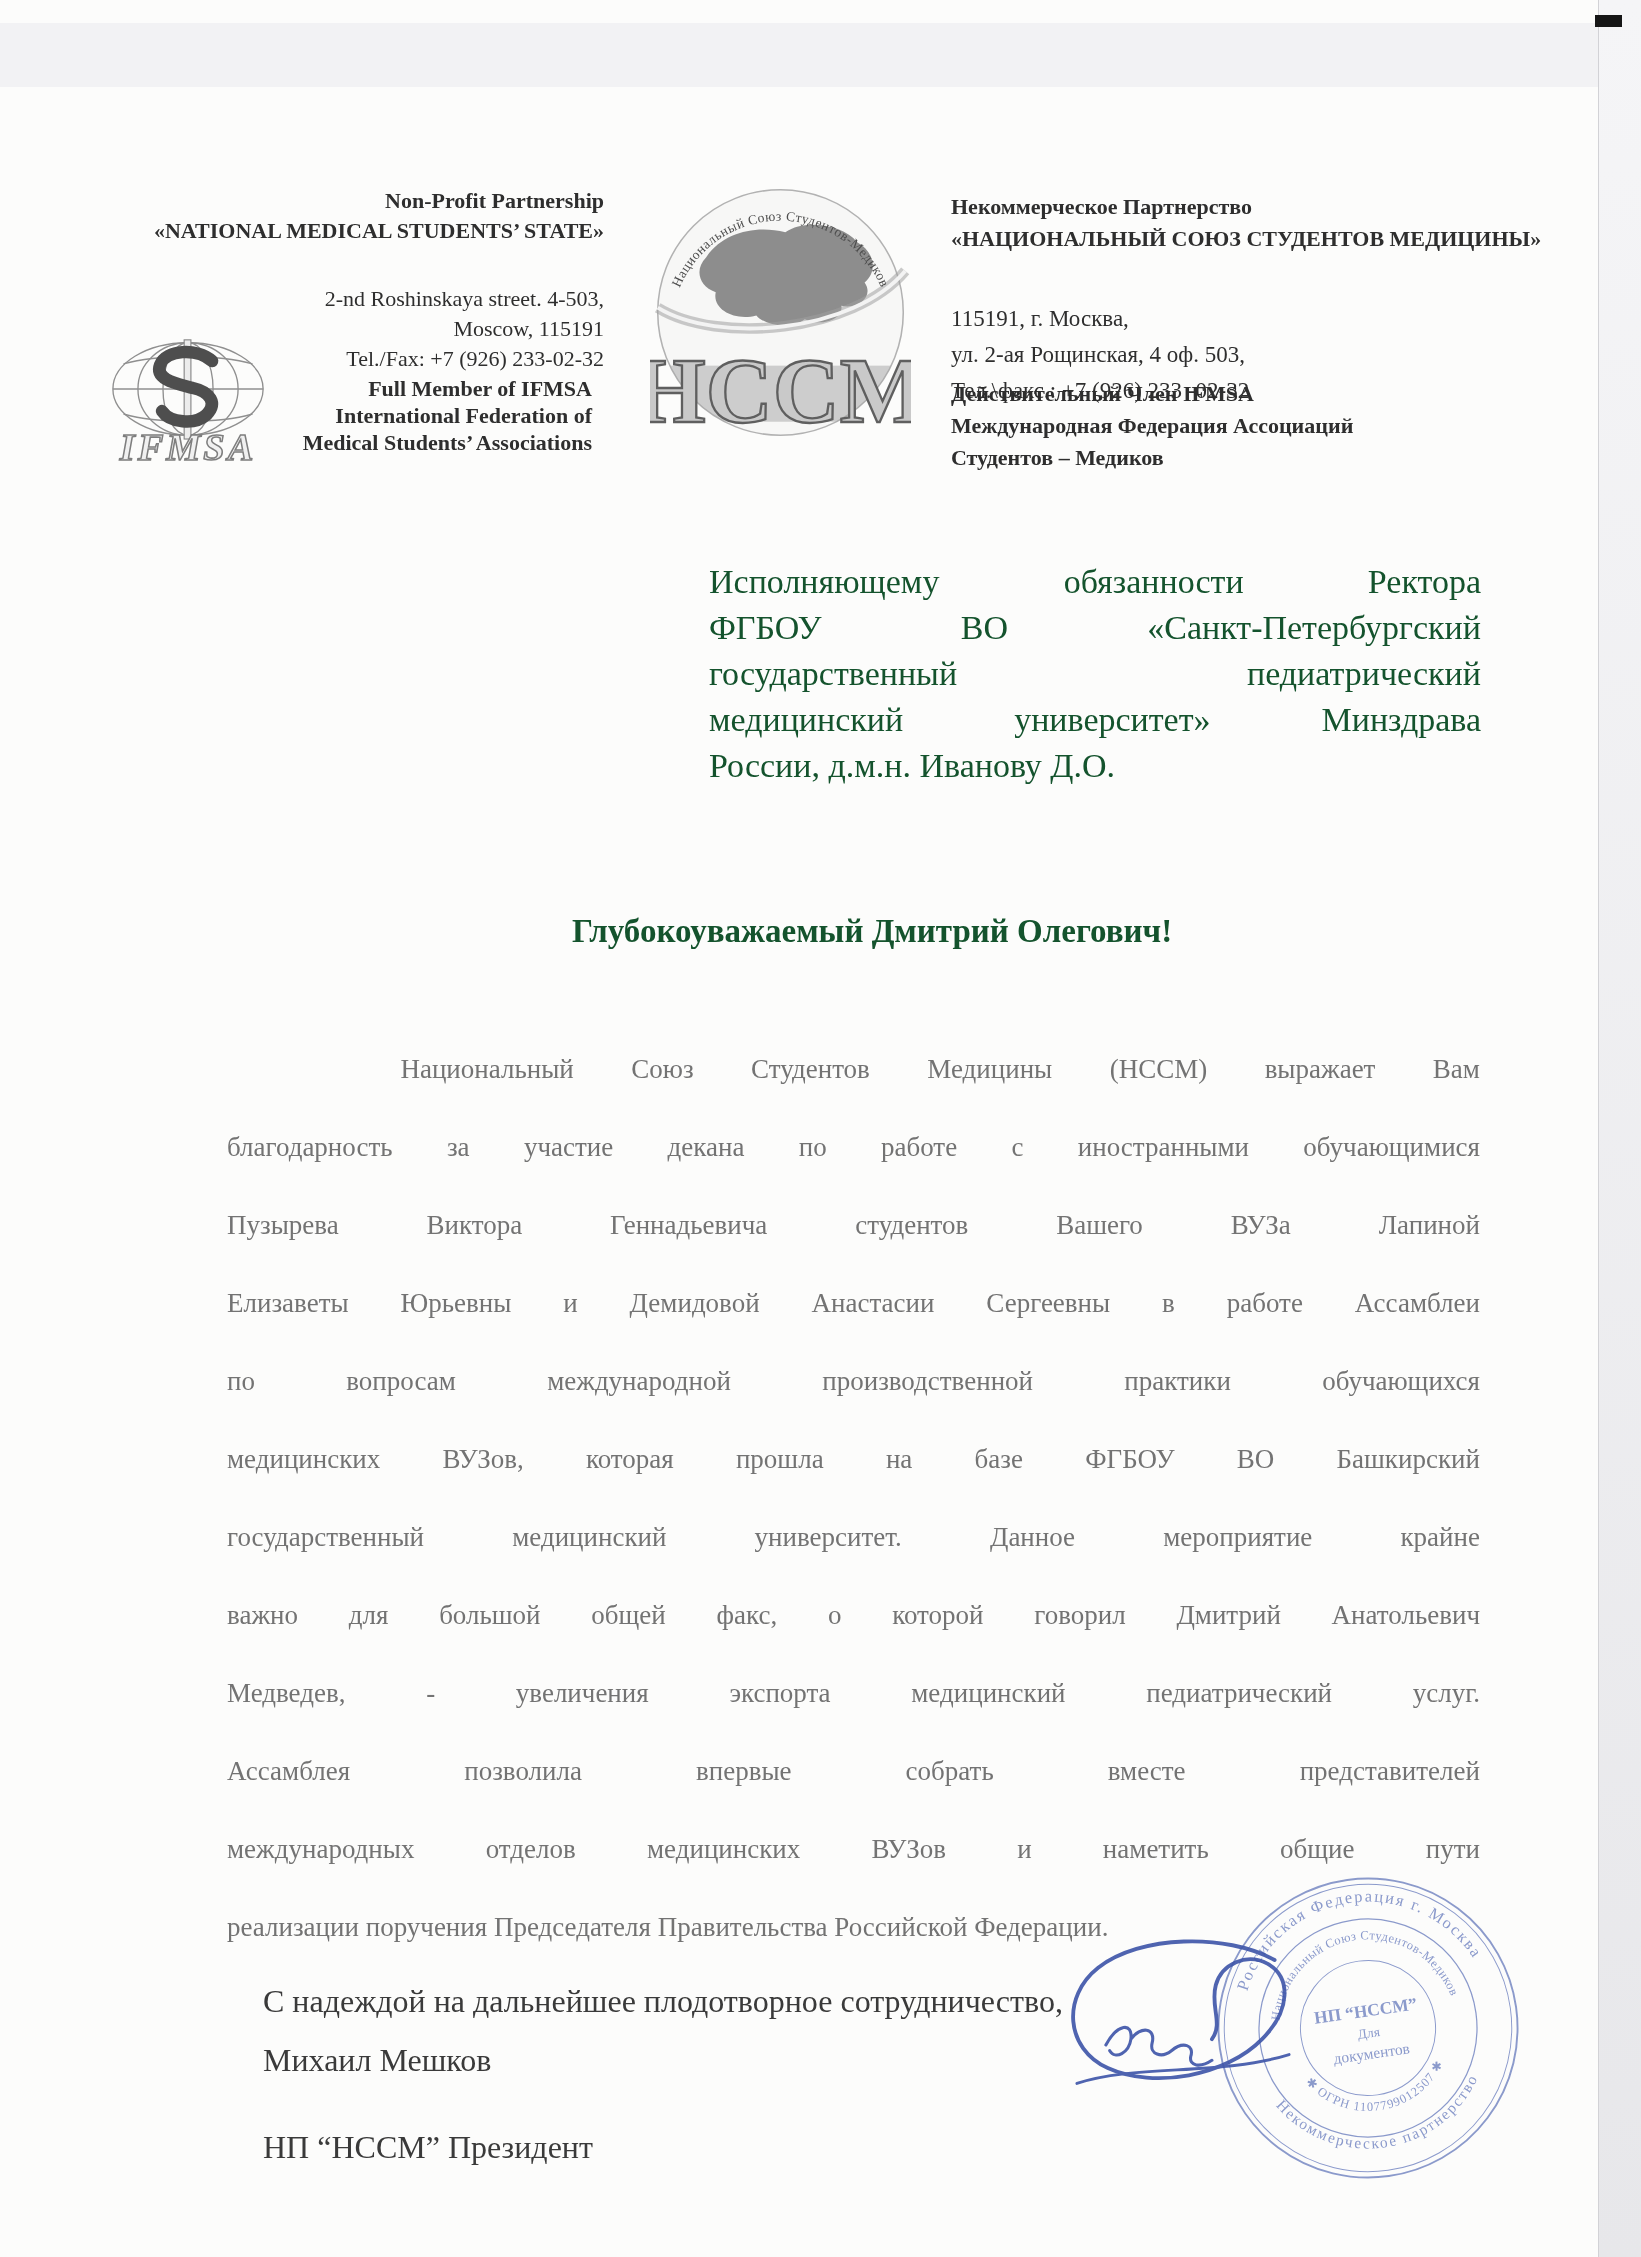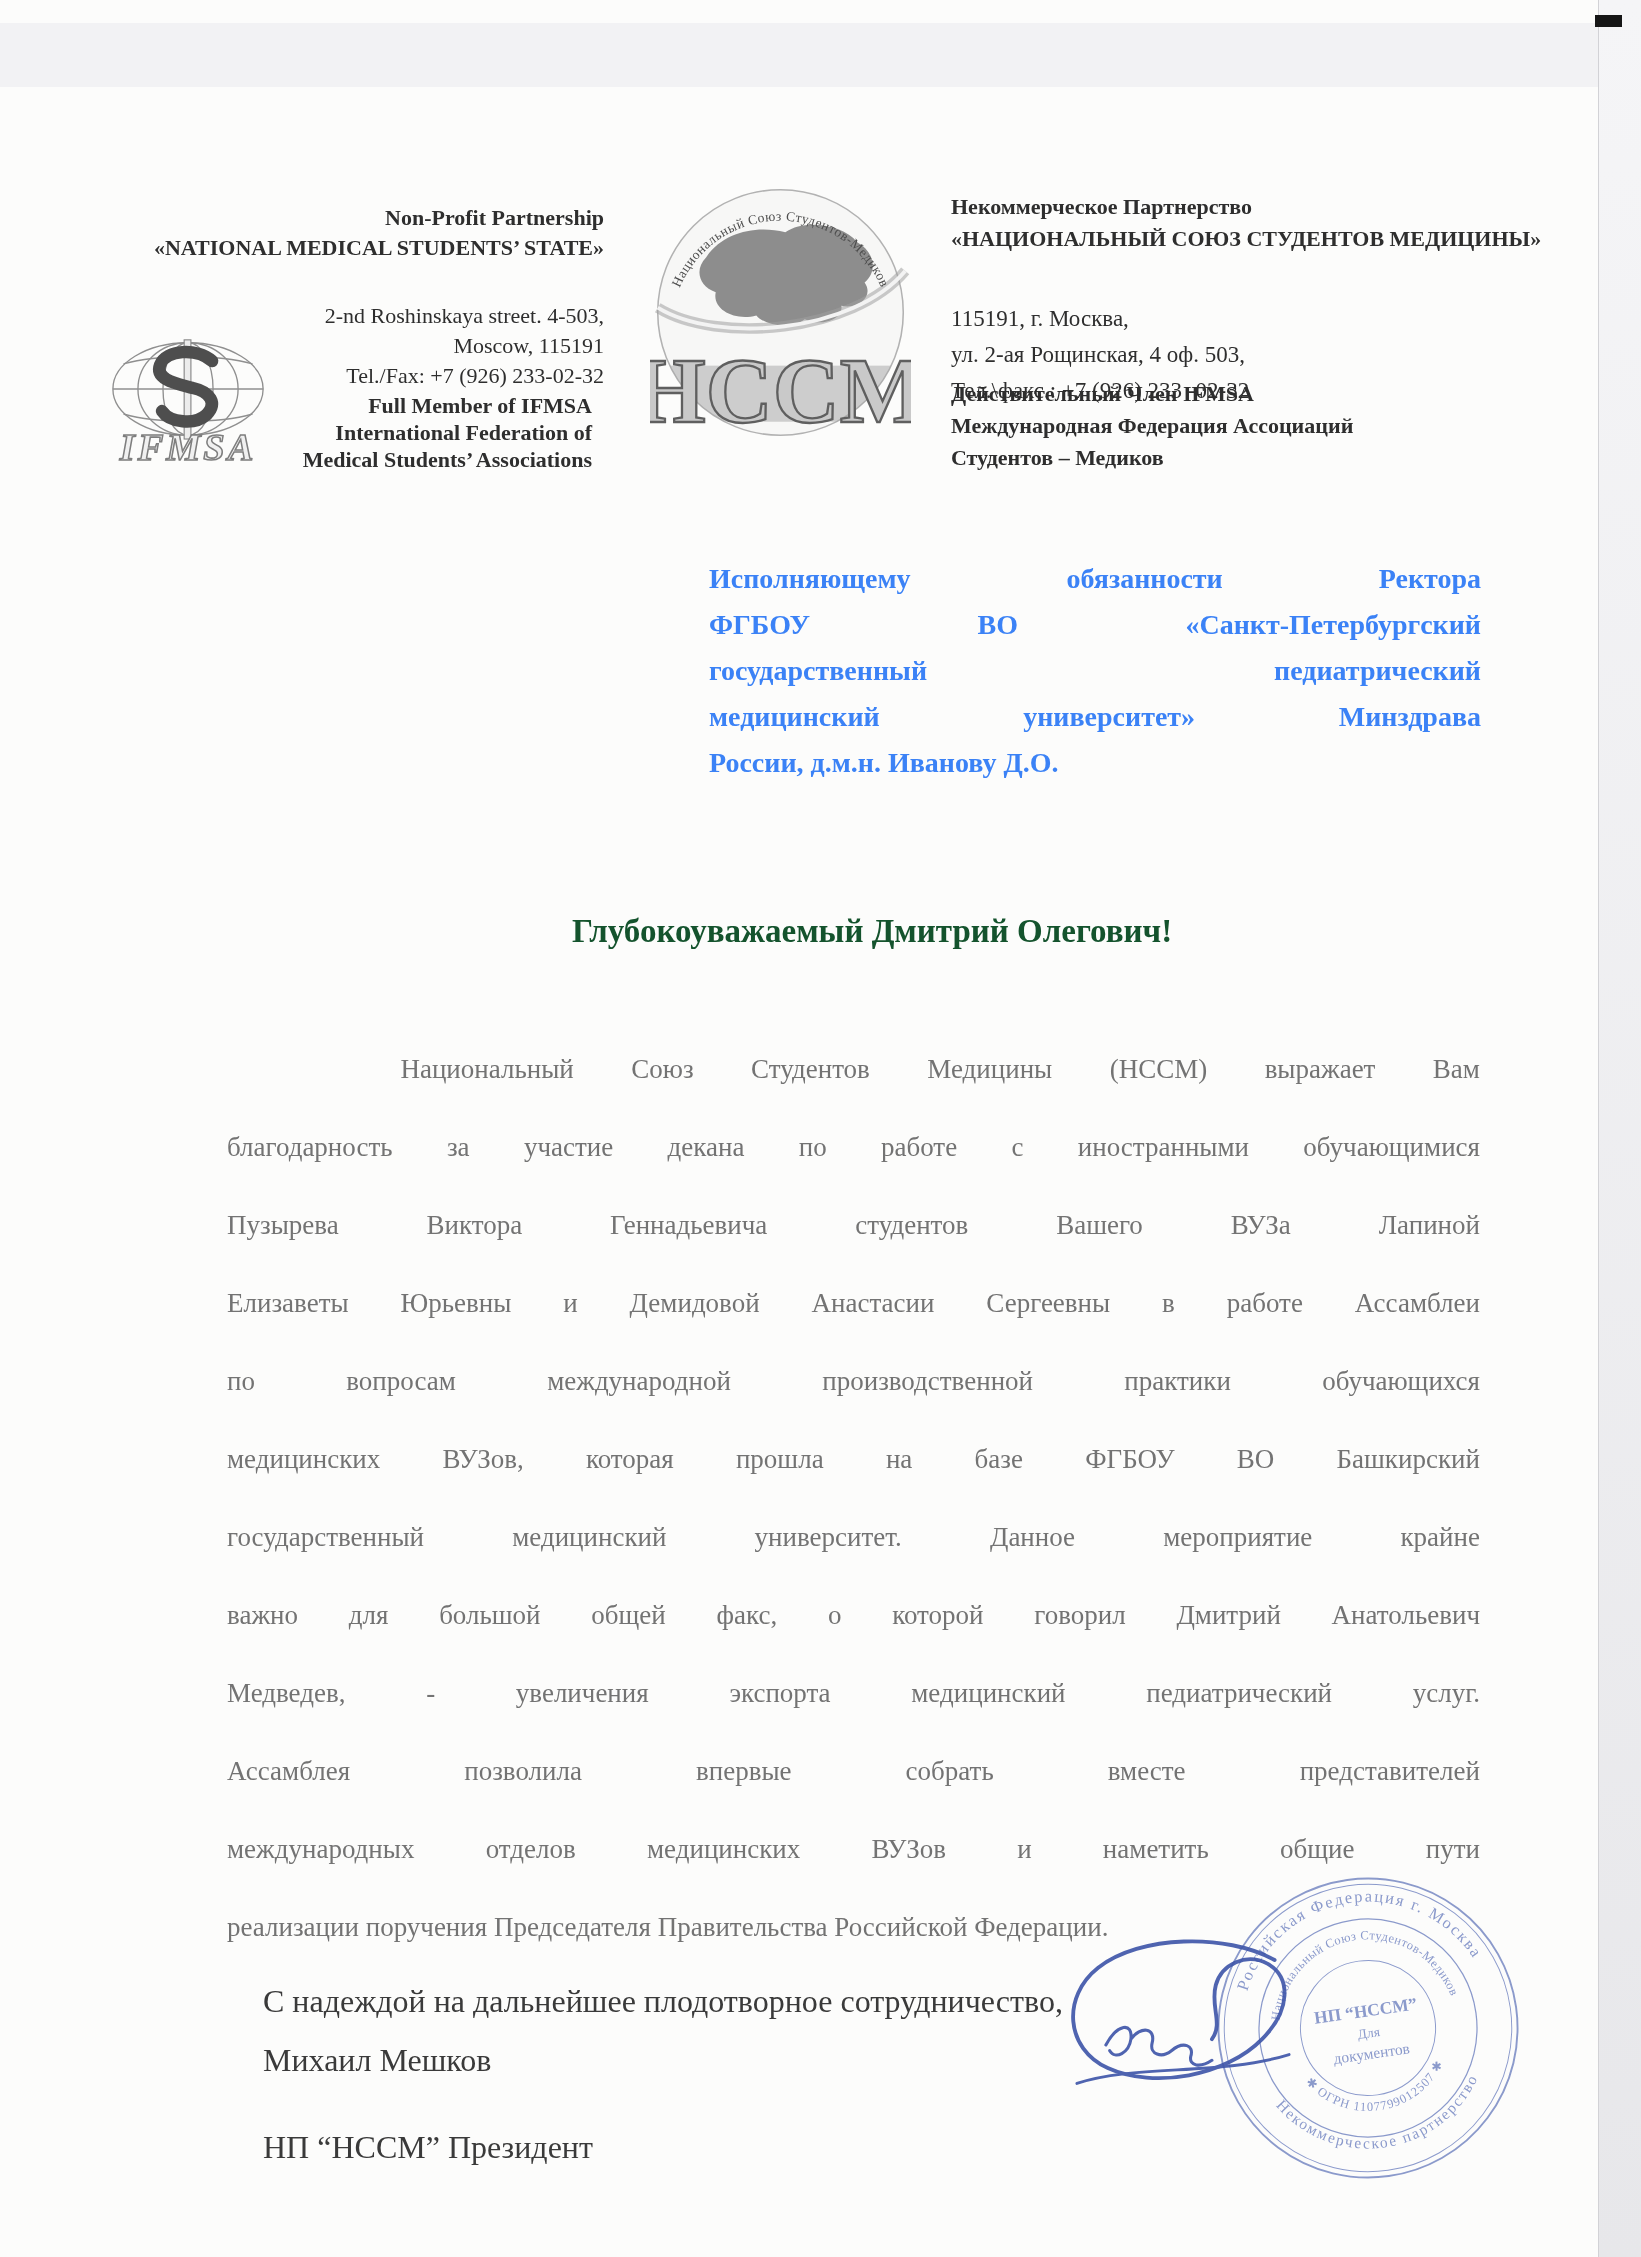--- a/index.html
+++ b/index.html
@@ -7,26 +7,26 @@
        font-family:"Liberation Serif",serif;color:#333;}
   .abs{position:absolute;}
   
   .scan-band{left:0;top:23px;width:100%;height:64px;background:#f2f2f4;}
   .edge-strip{right:0;top:0;width:42px;height:100%;
       background:linear-gradient(#f5f5f7,#e7e7ea);border-left:1px solid #d2d2d6;}
   .corner-mark{left:1595px;top:15.4px;width:27px;height:11.6px;background:#161616;}
   
   .lh{font-size:22px;line-height:30px;color:#2e2e2e;}
   .lh.b{font-weight:bold;}
-  .r{text-align:right;margin-top:17px;}
+  .r{text-align:right;}
   
   .jlines>div{height:var(--pitch);white-space:nowrap;}
   .jlines>div.just{display:flex;justify-content:space-between;}
   .jlines .ind{display:inline-block;width:116px;flex:0 0 116px;}
-  .addr{font-size:28px;font-weight:bold;color:#3b82f6;}
+  .addr{font-size:34px;font-weight:normal;color:#14532d;}
   .bodytext{font-size:27px;color:#737373;}
   .salut{font-size:33px;font-weight:bold;color:#14532d;}
   .close-line{font-size:32px;color:#3a3a3a;white-space:nowrap;}
   svg text{font-family:"Liberation Serif",serif;}
 </style>
 </head>
 <body>
 
 <div class="abs scan-band"></div>
 <div class="abs edge-strip"></div>

